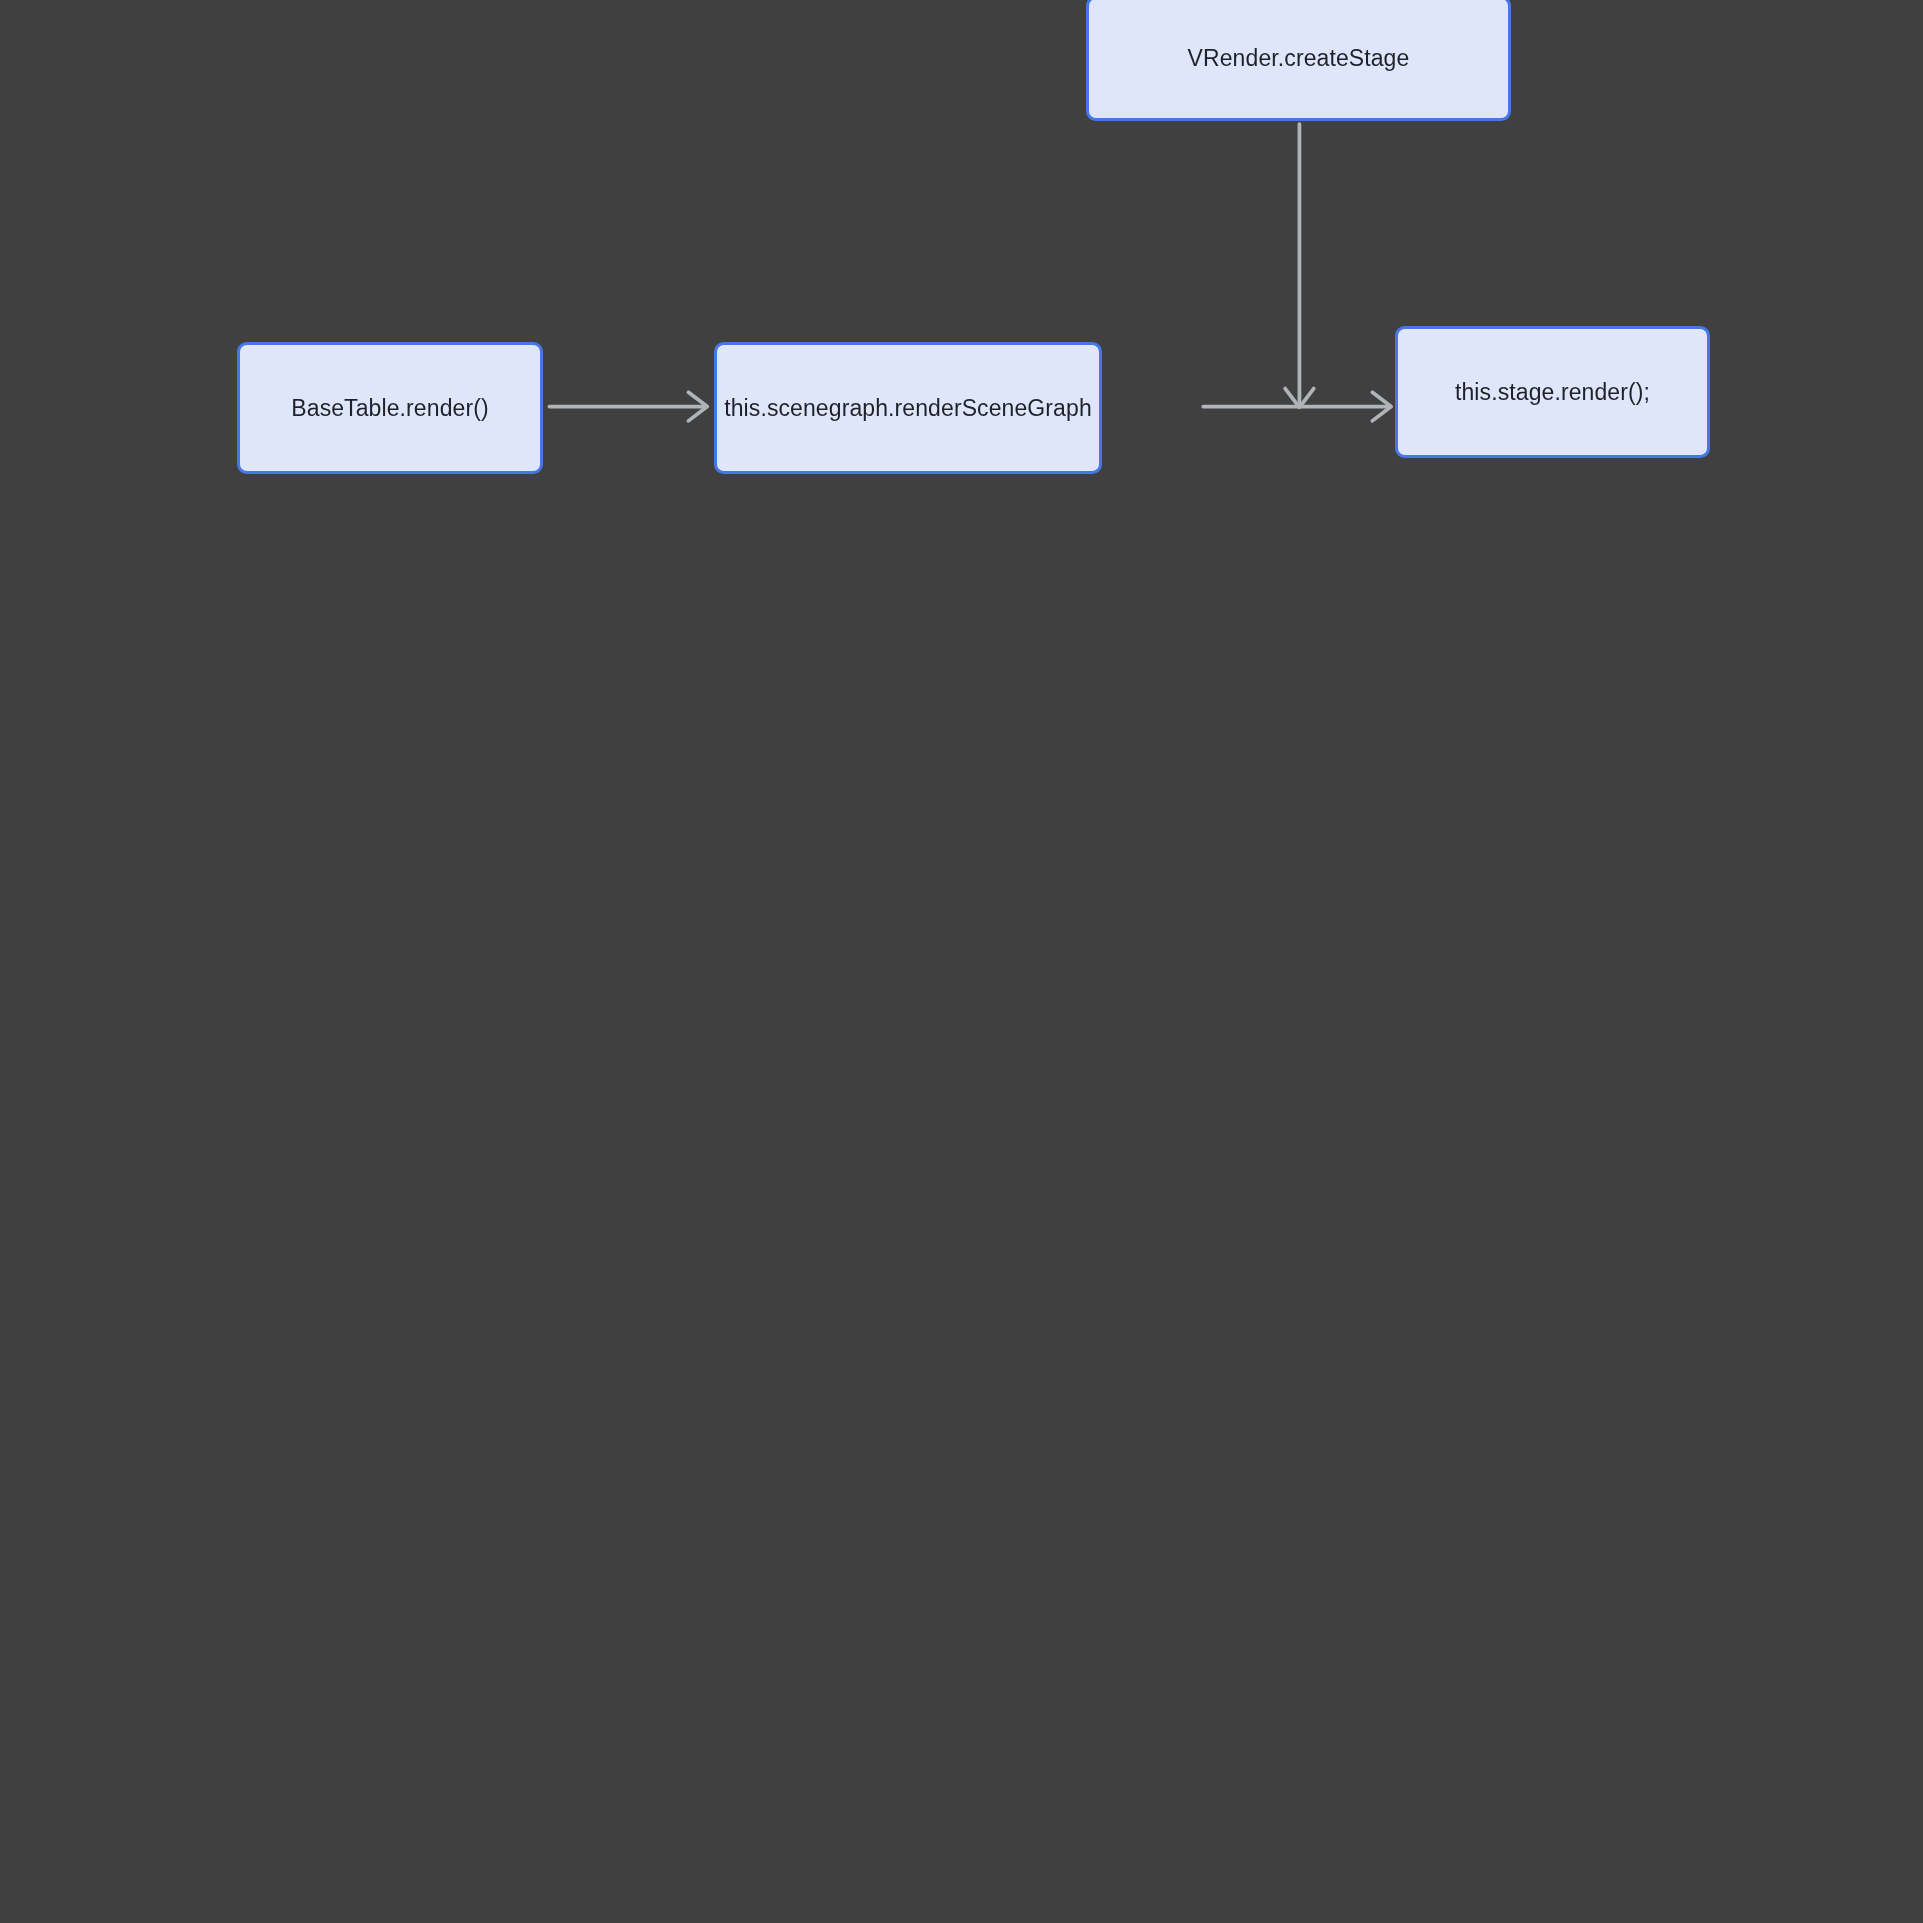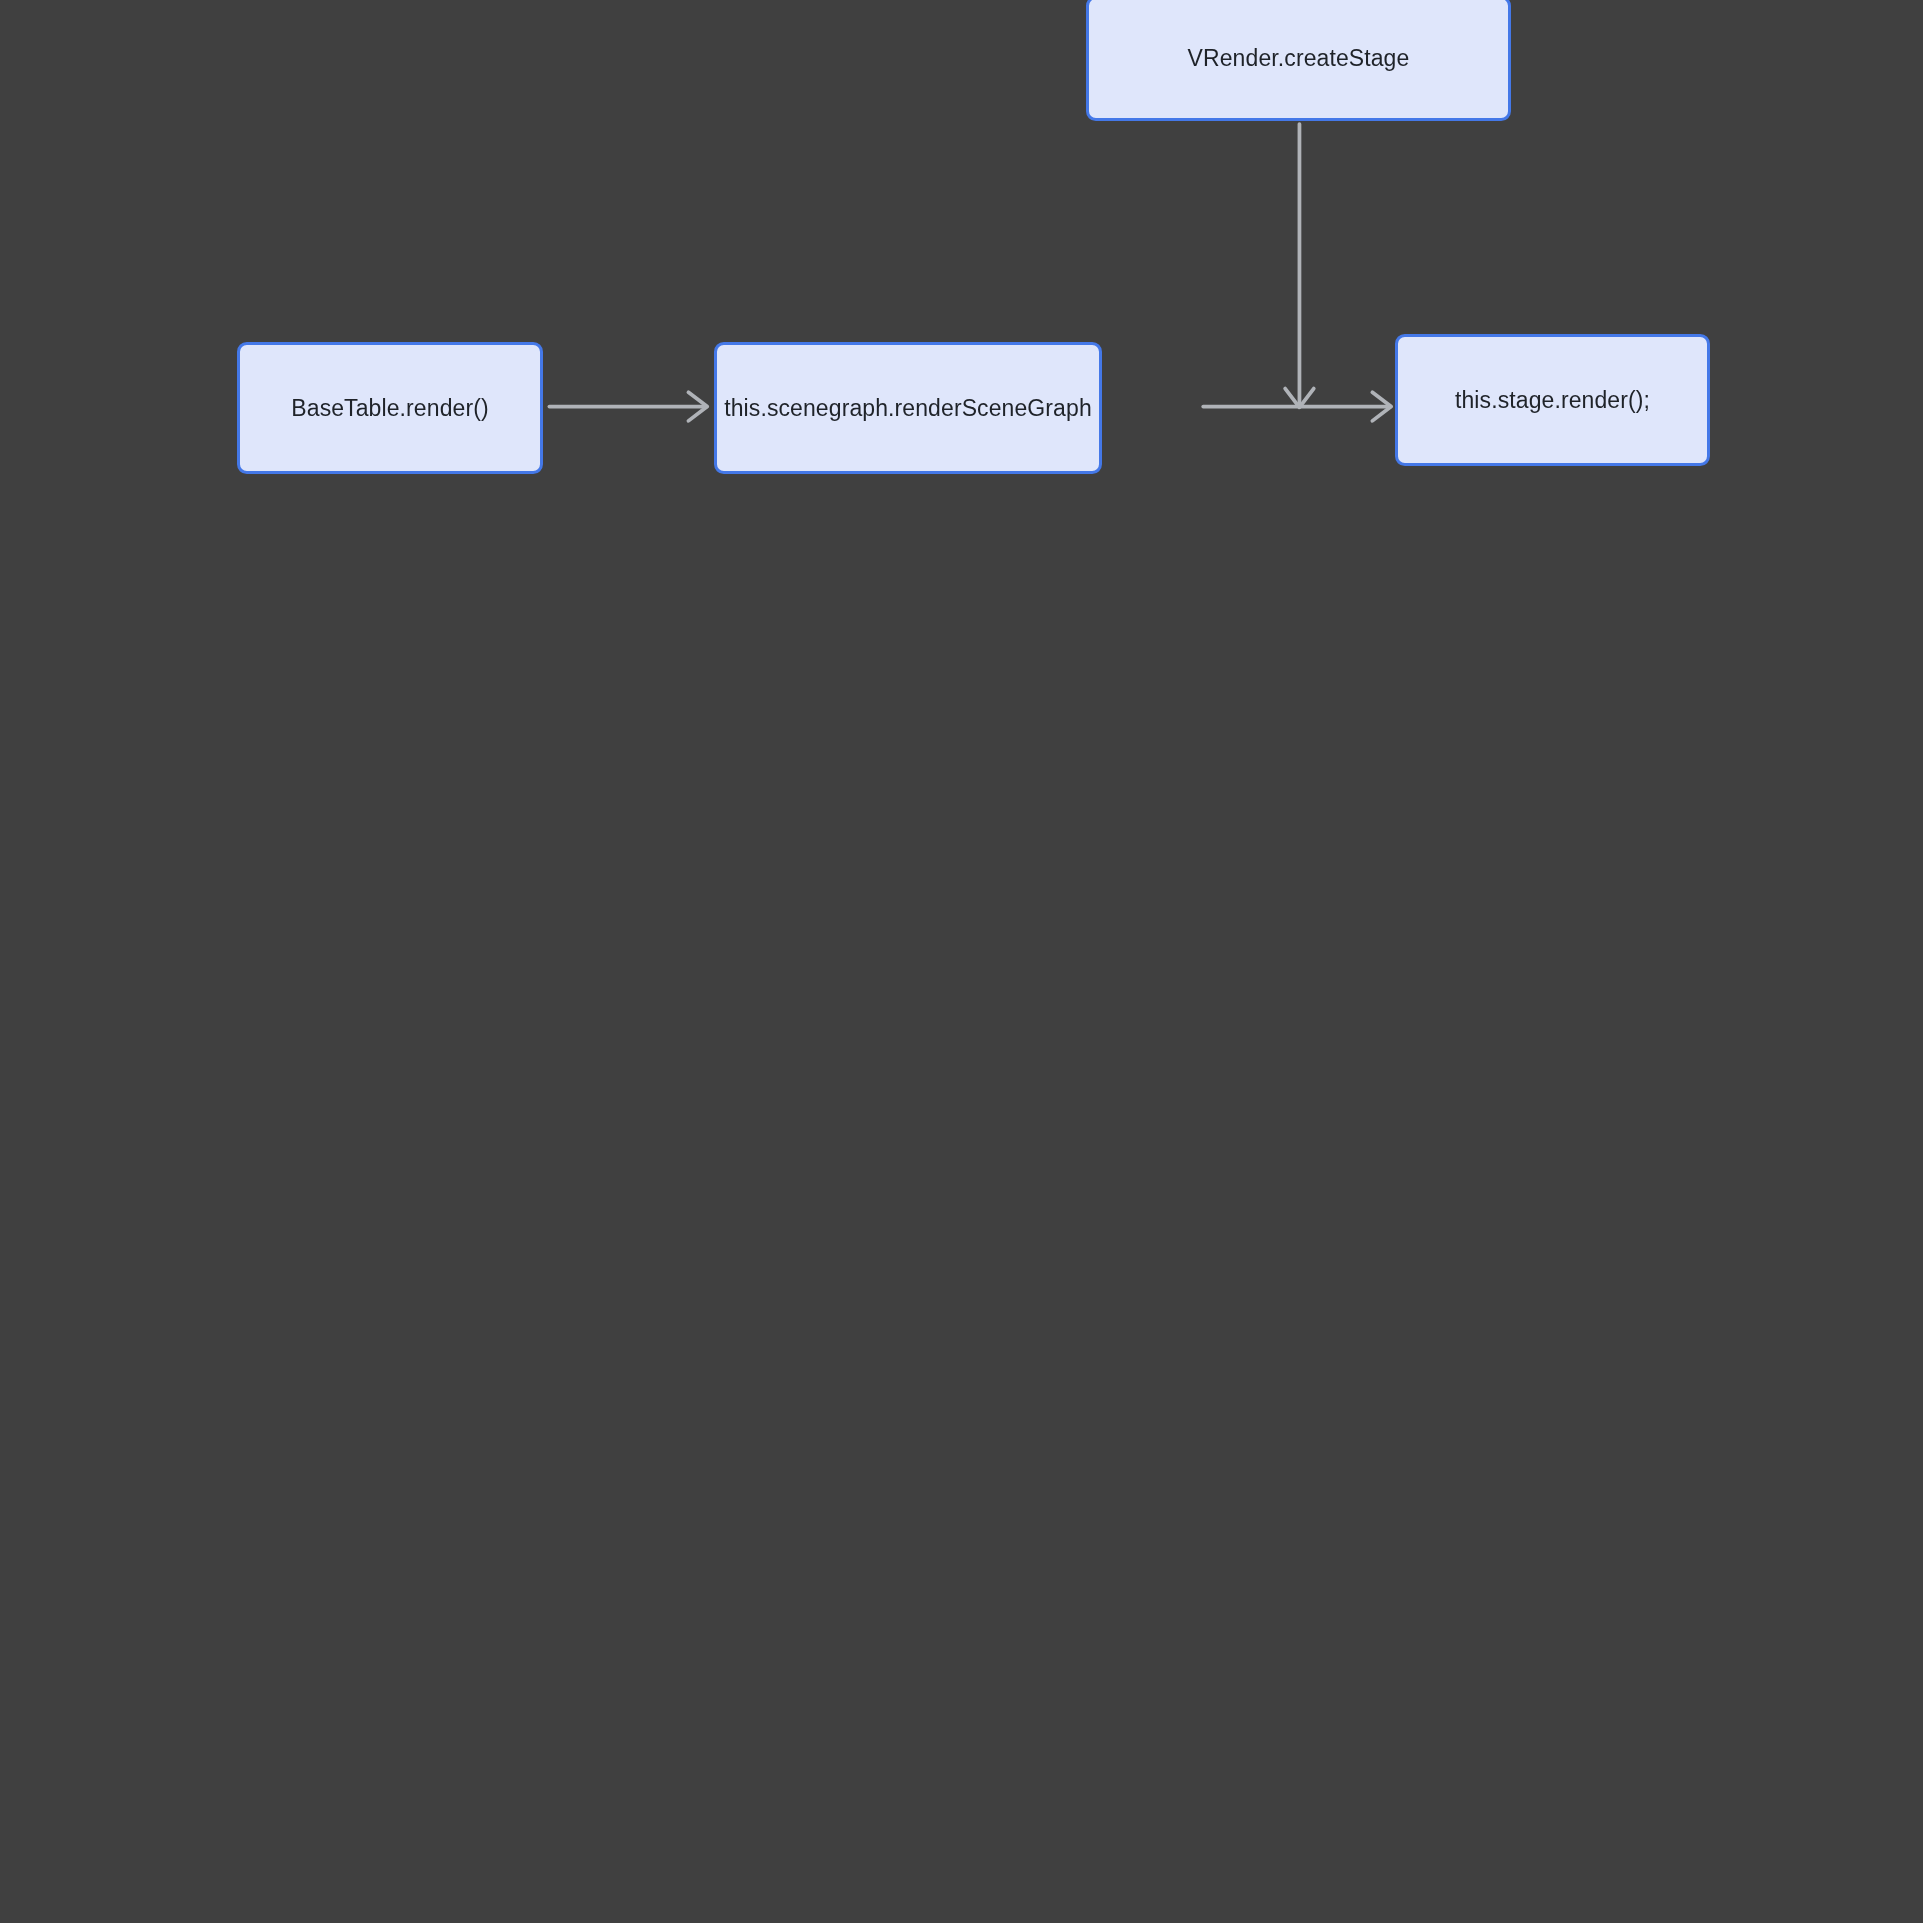--- a/index.html
+++ b/index.html
@@ -63,21 +63,21 @@
     height: 132px;
   }
   #node-render-scene-graph {
     left: 714px;
     top: 342px;
     width: 388px;
     height: 132px;
   }
   #node-stage-render {
     left: 1395px;
-    top: 334px;
+    top: 326px;
     width: 315px;
     height: 132px;
   }
 </style>
 </head>
 <body>
 
 <div id="canvas">
 
   <svg id="edge-layer" viewBox="0 0 2560 2560" width="1924" height="1924" xmlns="http://www.w3.org/2000/svg">

